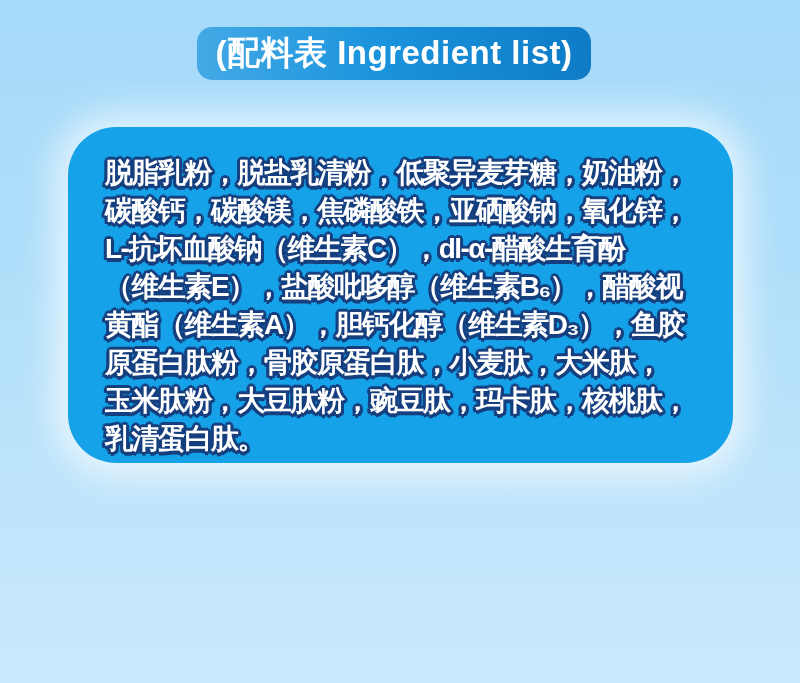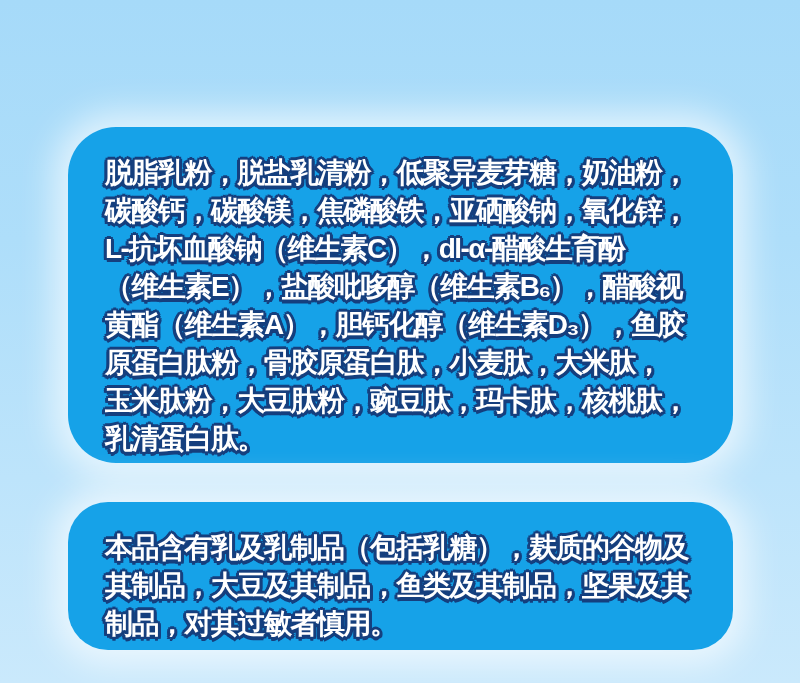--- a/index.html
+++ b/index.html
@@ -80,31 +80,29 @@
       -3px 2px 0 var(--text-outline, #153f7e),
        3px 2px 0 var(--text-outline, #153f7e),
        0 4px 0 var(--text-outline, #153f7e);
   }
 </style>
 </head>
 <body>
 
 <div class="canvas">
 
+  <div class="header-pill">
+    <span class="title">(配料表 Ingredient list)</span>
+  </div>
 
   <div class="panel panel-ingredients">
     <p class="panel-text">脱脂乳粉，脱盐乳清粉，低聚异麦芽糖，奶油粉，
 碳酸钙，碳酸镁，焦磷酸铁，亚硒酸钠，氧化锌，
 L-抗坏血酸钠（维生素C），dl-α-醋酸生育酚
 （维生素E），盐酸吡哆醇（维生素B₆），醋酸视
 黄酯（维生素A），胆钙化醇（维生素D₃），鱼胶
 原蛋白肽粉，骨胶原蛋白肽，小麦肽，大米肽，
 玉米肽粉，大豆肽粉，豌豆肽，玛卡肽，核桃肽，
 乳清蛋白肽。</p>
   </div>
 
-  <div class="panel panel-allergen">
-    <p class="panel-text">本品含有乳及乳制品（包括乳糖），麸质的谷物及
-其制品，大豆及其制品，鱼类及其制品，坚果及其
-制品，对其过敏者慎用。</p>
-  </div>
 
 </div>
 
 </body></html>

